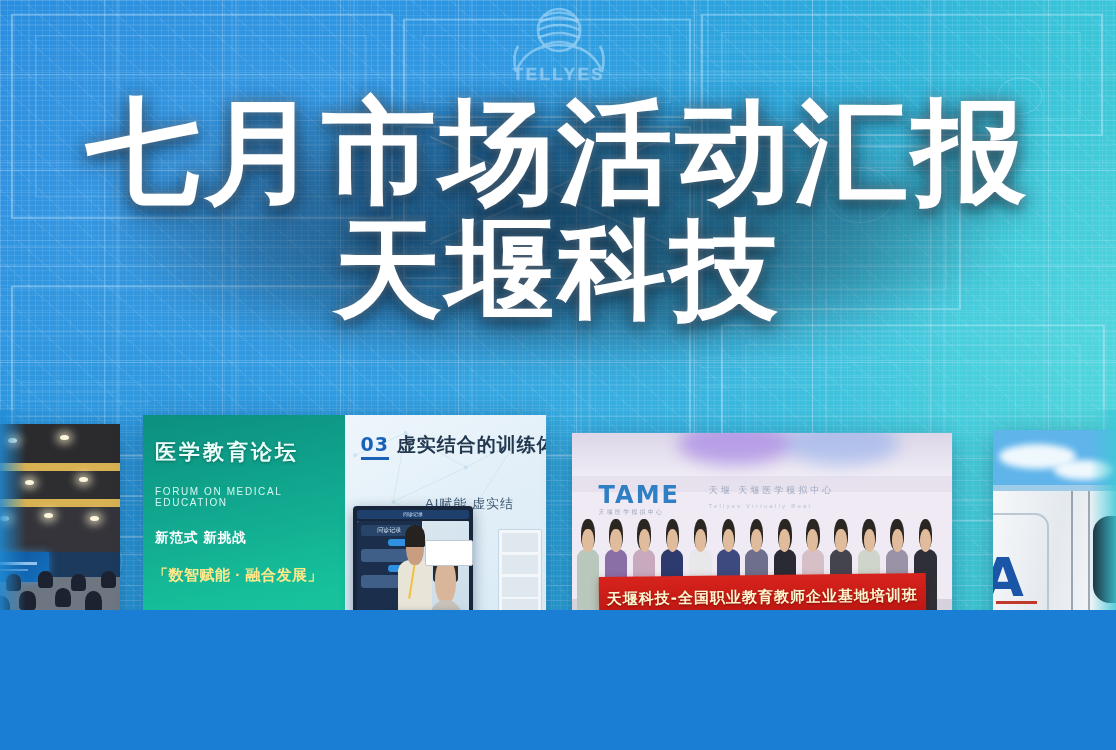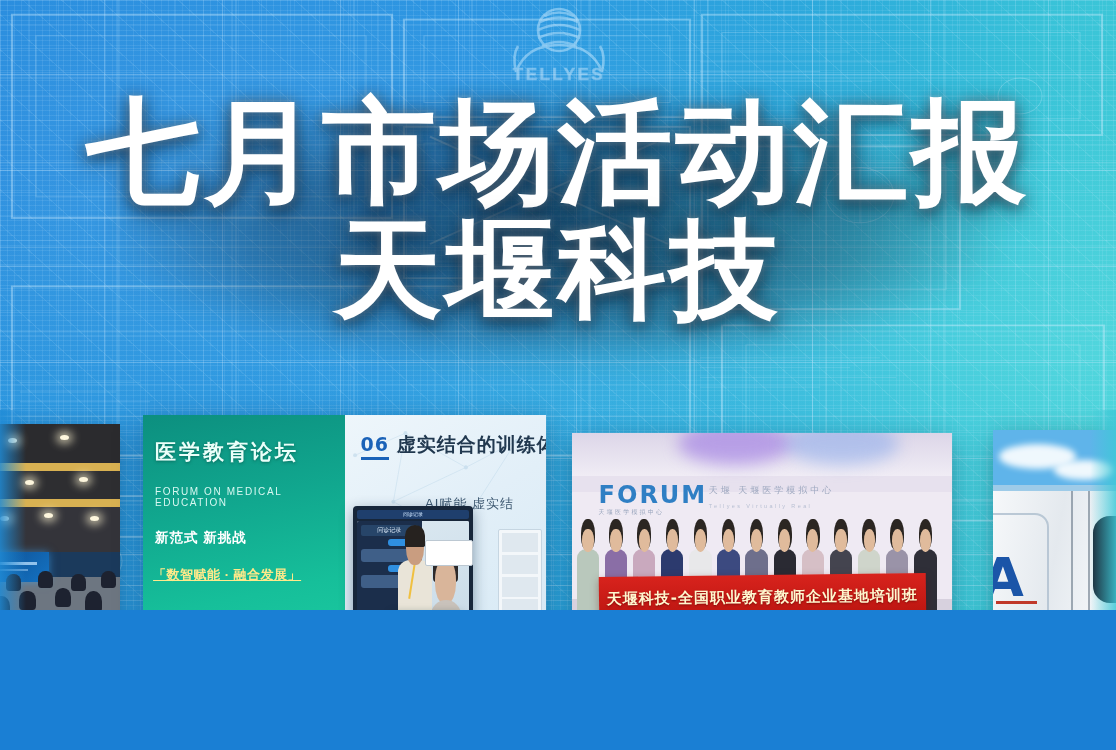--- a/index.html
+++ b/index.html
@@ -153,22 +153,22 @@
   }
   .forum .fen{
     position:absolute; left:6%; top:25%; font-size:10px; letter-spacing:1.6px;
     color:rgba(232,255,250,.92);
   }
   .forum .fsub1{
     position:absolute; left:6%; top:40%; font-size:13.5px; font-weight:700;
     color:#ffffff; letter-spacing:1px;
   }
   .forum .fsub2{
-    position:absolute; left:5%; top:53%; font-size:13px; font-weight:700;
-    color:#ffe98a; letter-spacing:.5px;text-decoration:underline;
+    position:absolute; left:5%; top:53%; font-size:15px; font-weight:700;
+    color:#ffe98a; letter-spacing:.5px;
   }
   .forum .fen2{
     position:absolute; left:6%; top:68%; font-size:6.2px; line-height:1.6;
     color:rgba(225,255,248,.80); width:88%;
   }
   .forum .fmark{
     position:absolute; left:22%; bottom:2%; font-size:38px;
     color:rgba(255,255,255,.30); font-family:"DejaVu Serif",serif;
   }
   .slidearea{
@@ -528,21 +528,21 @@
                 <circle cx="60" cy="18" r="2"></circle>
               <circle cx="120" cy="52" r="2"></circle>
                 <circle cx="170" cy="26" r="2"></circle>
               <circle cx="48" cy="86" r="2"></circle>
                 <circle cx="110" cy="120" r="2"></circle>
               <circle cx="30" cy="150" r="2"></circle>
             </g>
           </svg>
         </div>
         <div class="stitle">
-          <b>06</b>
+          <b>03</b>
           <span>虚实结合的训练体系</span>
         </div>
         <div class="ssub">AI赋能 虚实结</div>
 
         <div class="tablet">
           <div class="tbar">
             <span>问诊记录</span>
           </div>
           <div class="tbody">
             <div class="chatpane">
@@ -582,21 +582,21 @@
         </div>
       </div>
     </div>
 
     <div class="pane" id="pane3">
       <div class="ph grp">
         <div class="ceil"></div>
         <div class="halo a"></div>
         <div class="halo b"></div>
 
-        <div class="tame">FORUM</div>
+        <div class="tame">TAME</div>
         <div class="tame-sub">天堰医学模拟中心</div>
         <div class="slogan">天堰  天堰医学模拟中心</div>
         <div class="slogan-en">Tellyes   Virtually  Real</div>
 
         <div class="row">
           <div class="p" style="left:1%">  
               <div class="t" style="background:#b9c8bc"></div>
               <div class="l"></div>
               <div class="h"></div>
               <div class="f"></div>

